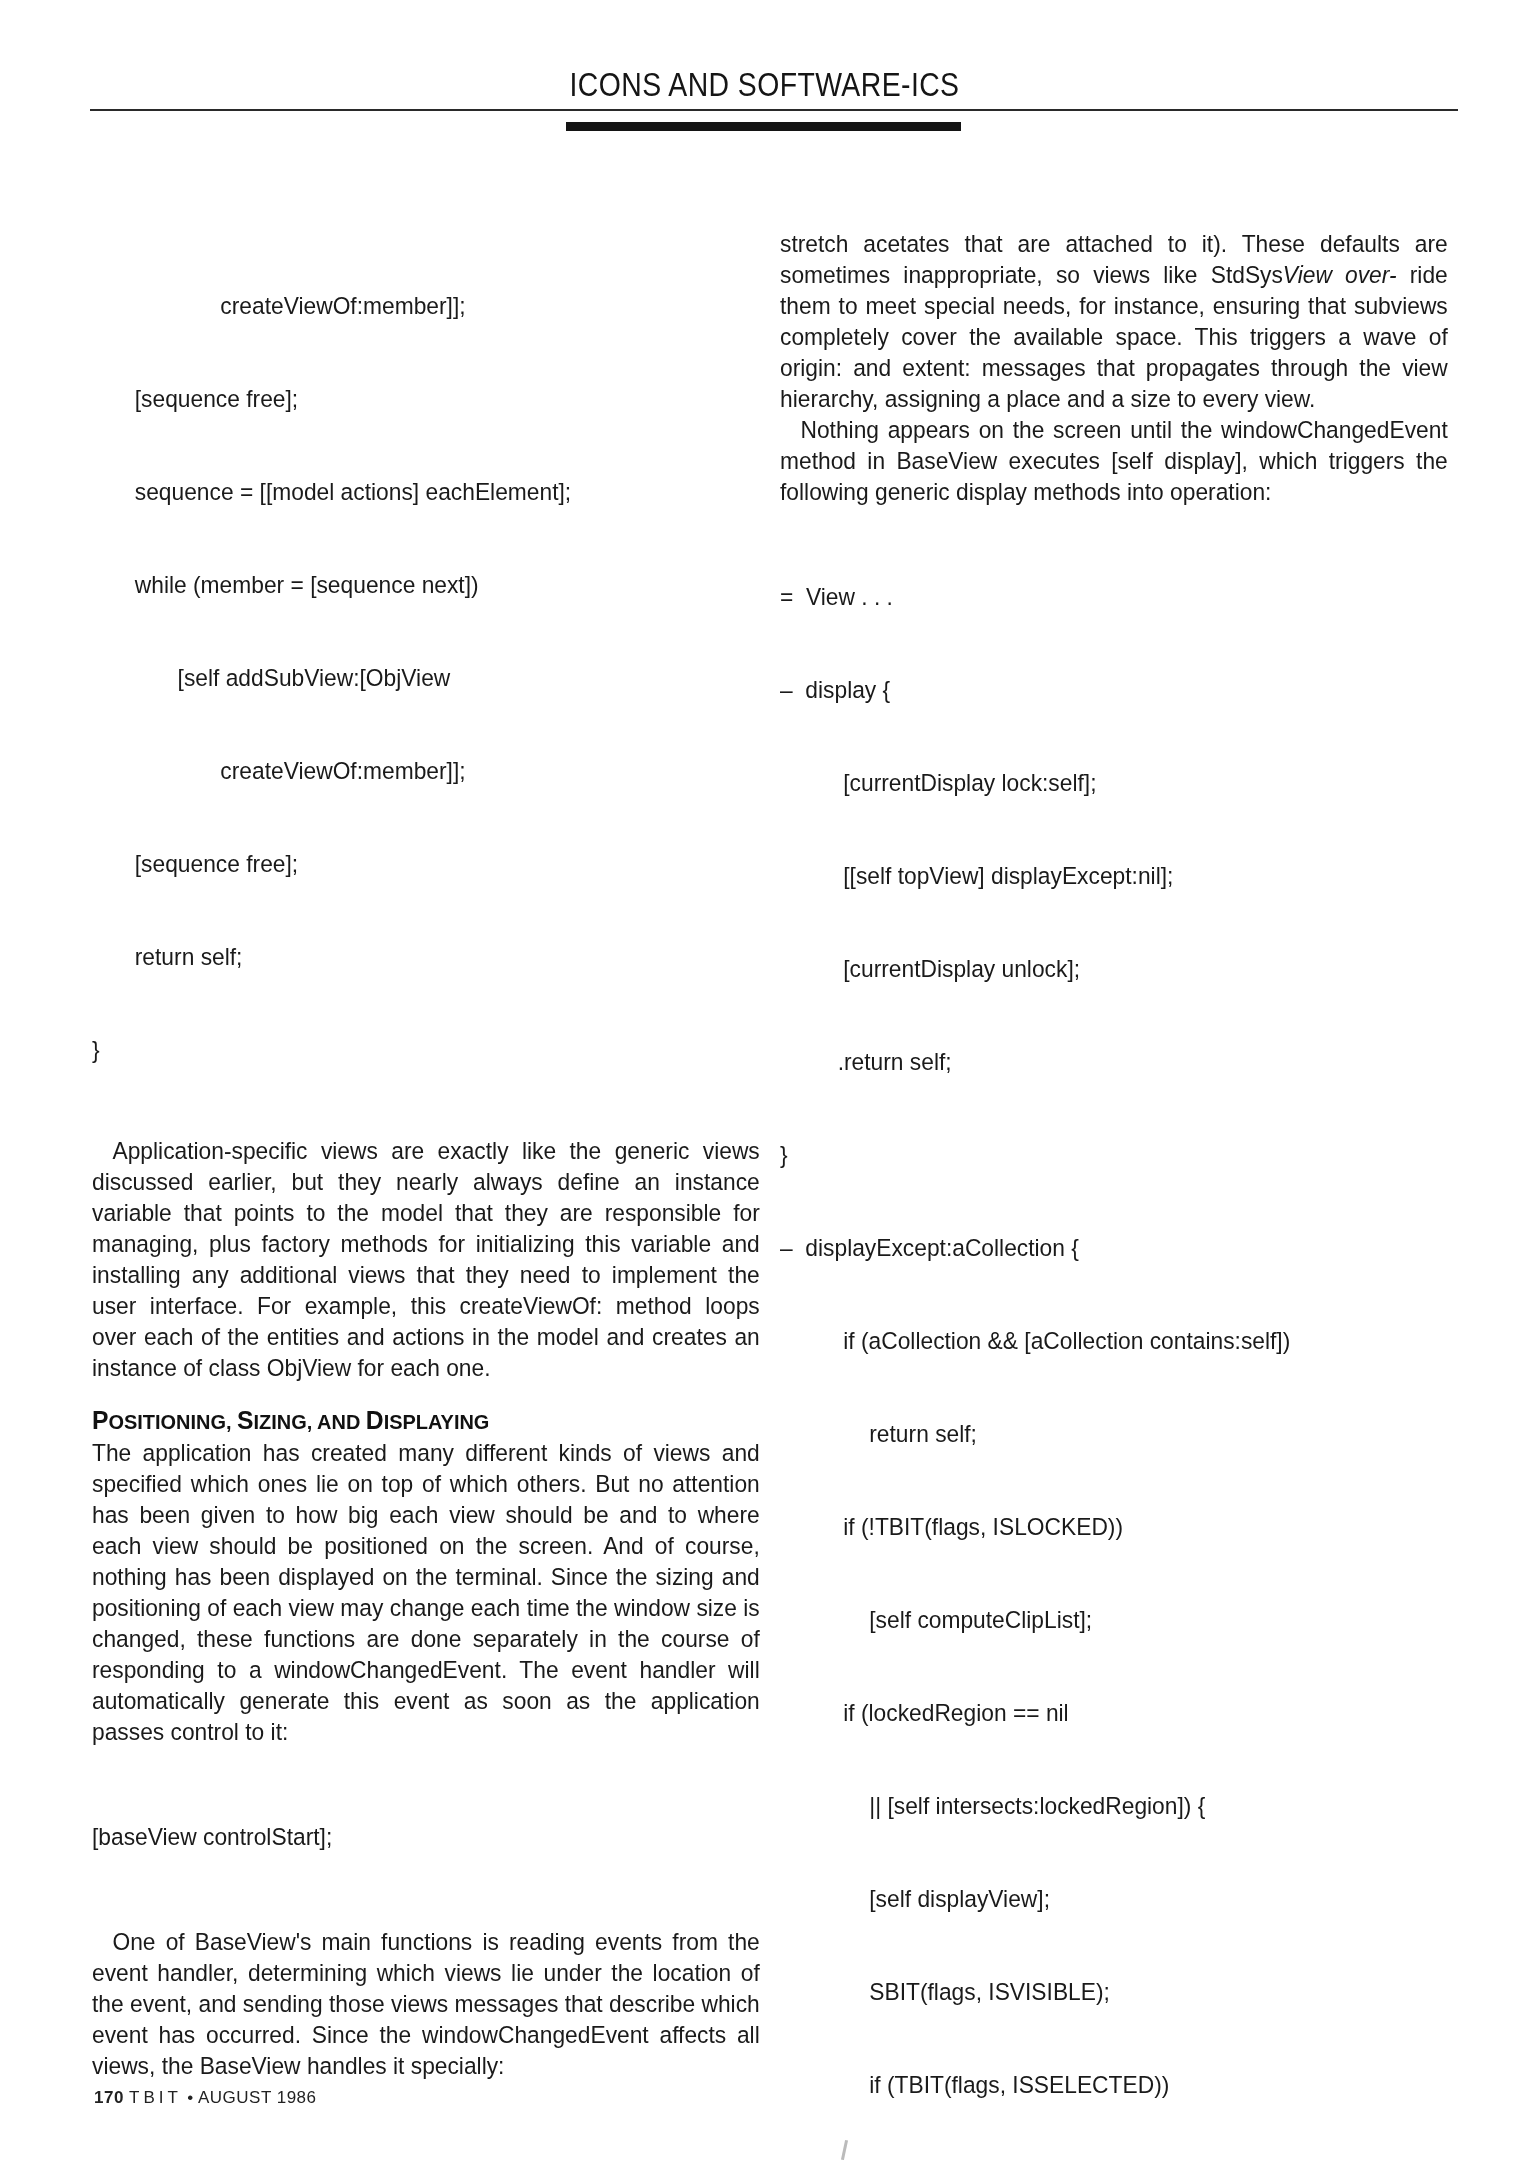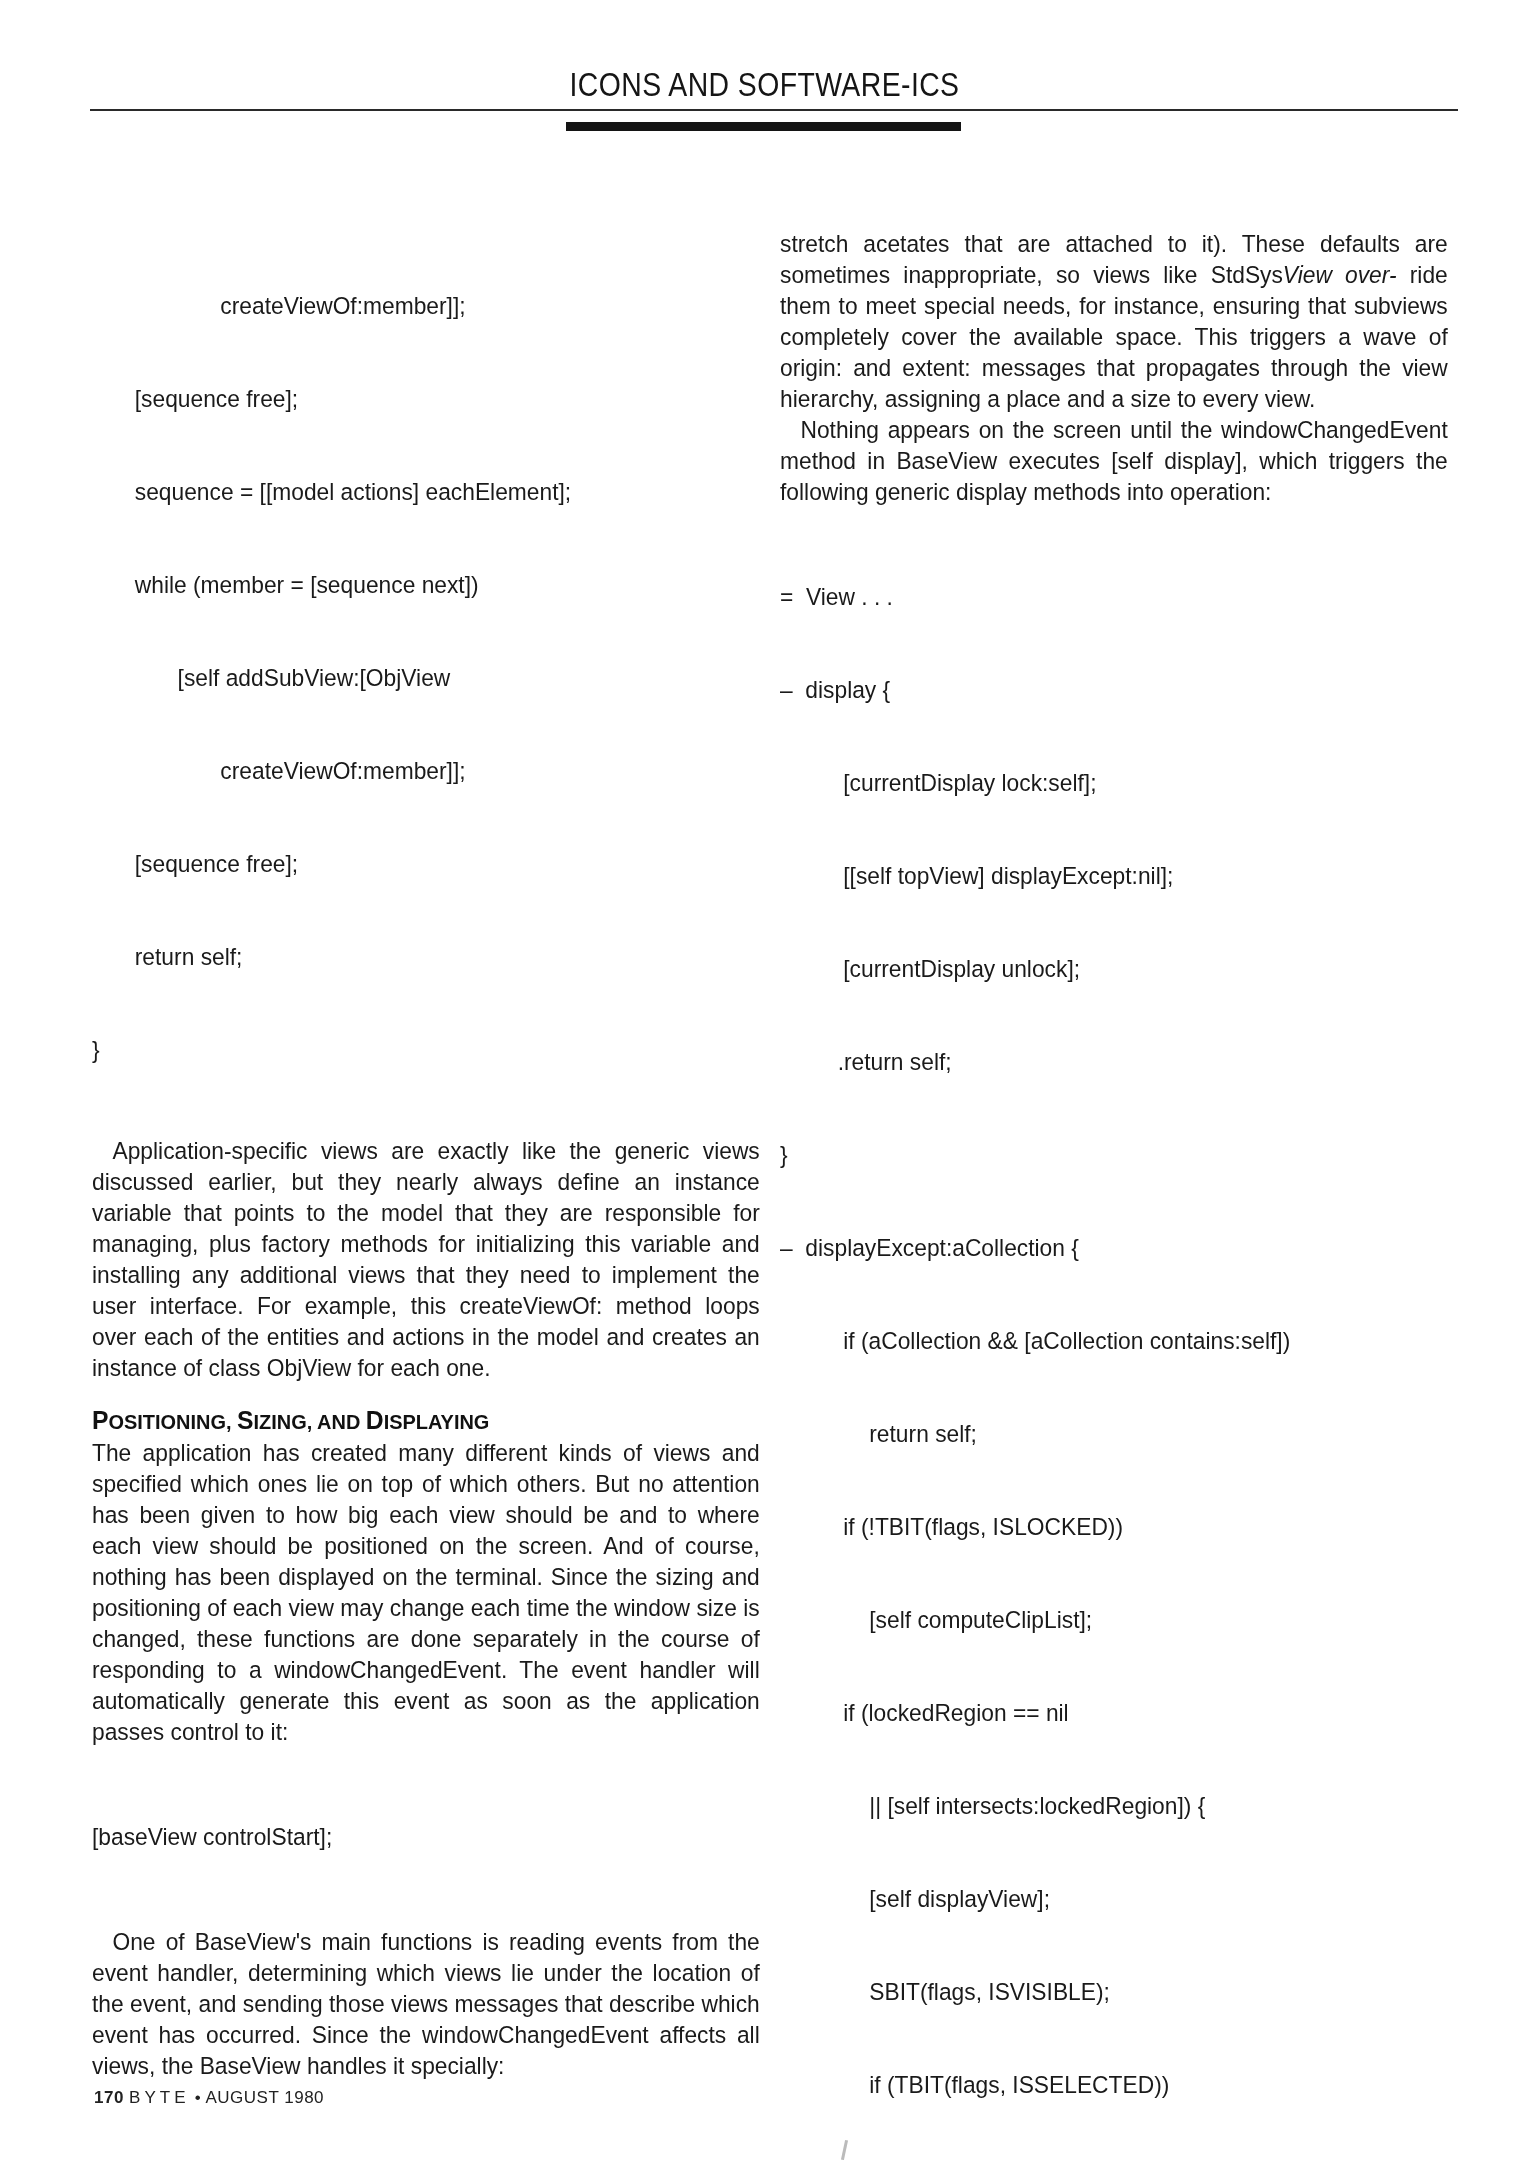--- a/index.html
+++ b/index.html
@@ -126,19 +126,19 @@
       
       
       
       
     </div>
 
   </div>
 
   <div class="footer">
     <span class="page-num">170</span>
-    <span class="pub">BYTE</span>
+    <span class="pub">TBIT</span>
     <span>•</span>
-    <span>AUGUST 1980</span>
+    <span>AUGUST 1986</span>
   </div>
 
   <div class="specks"></div>
 </div>
 
 </body></html>

